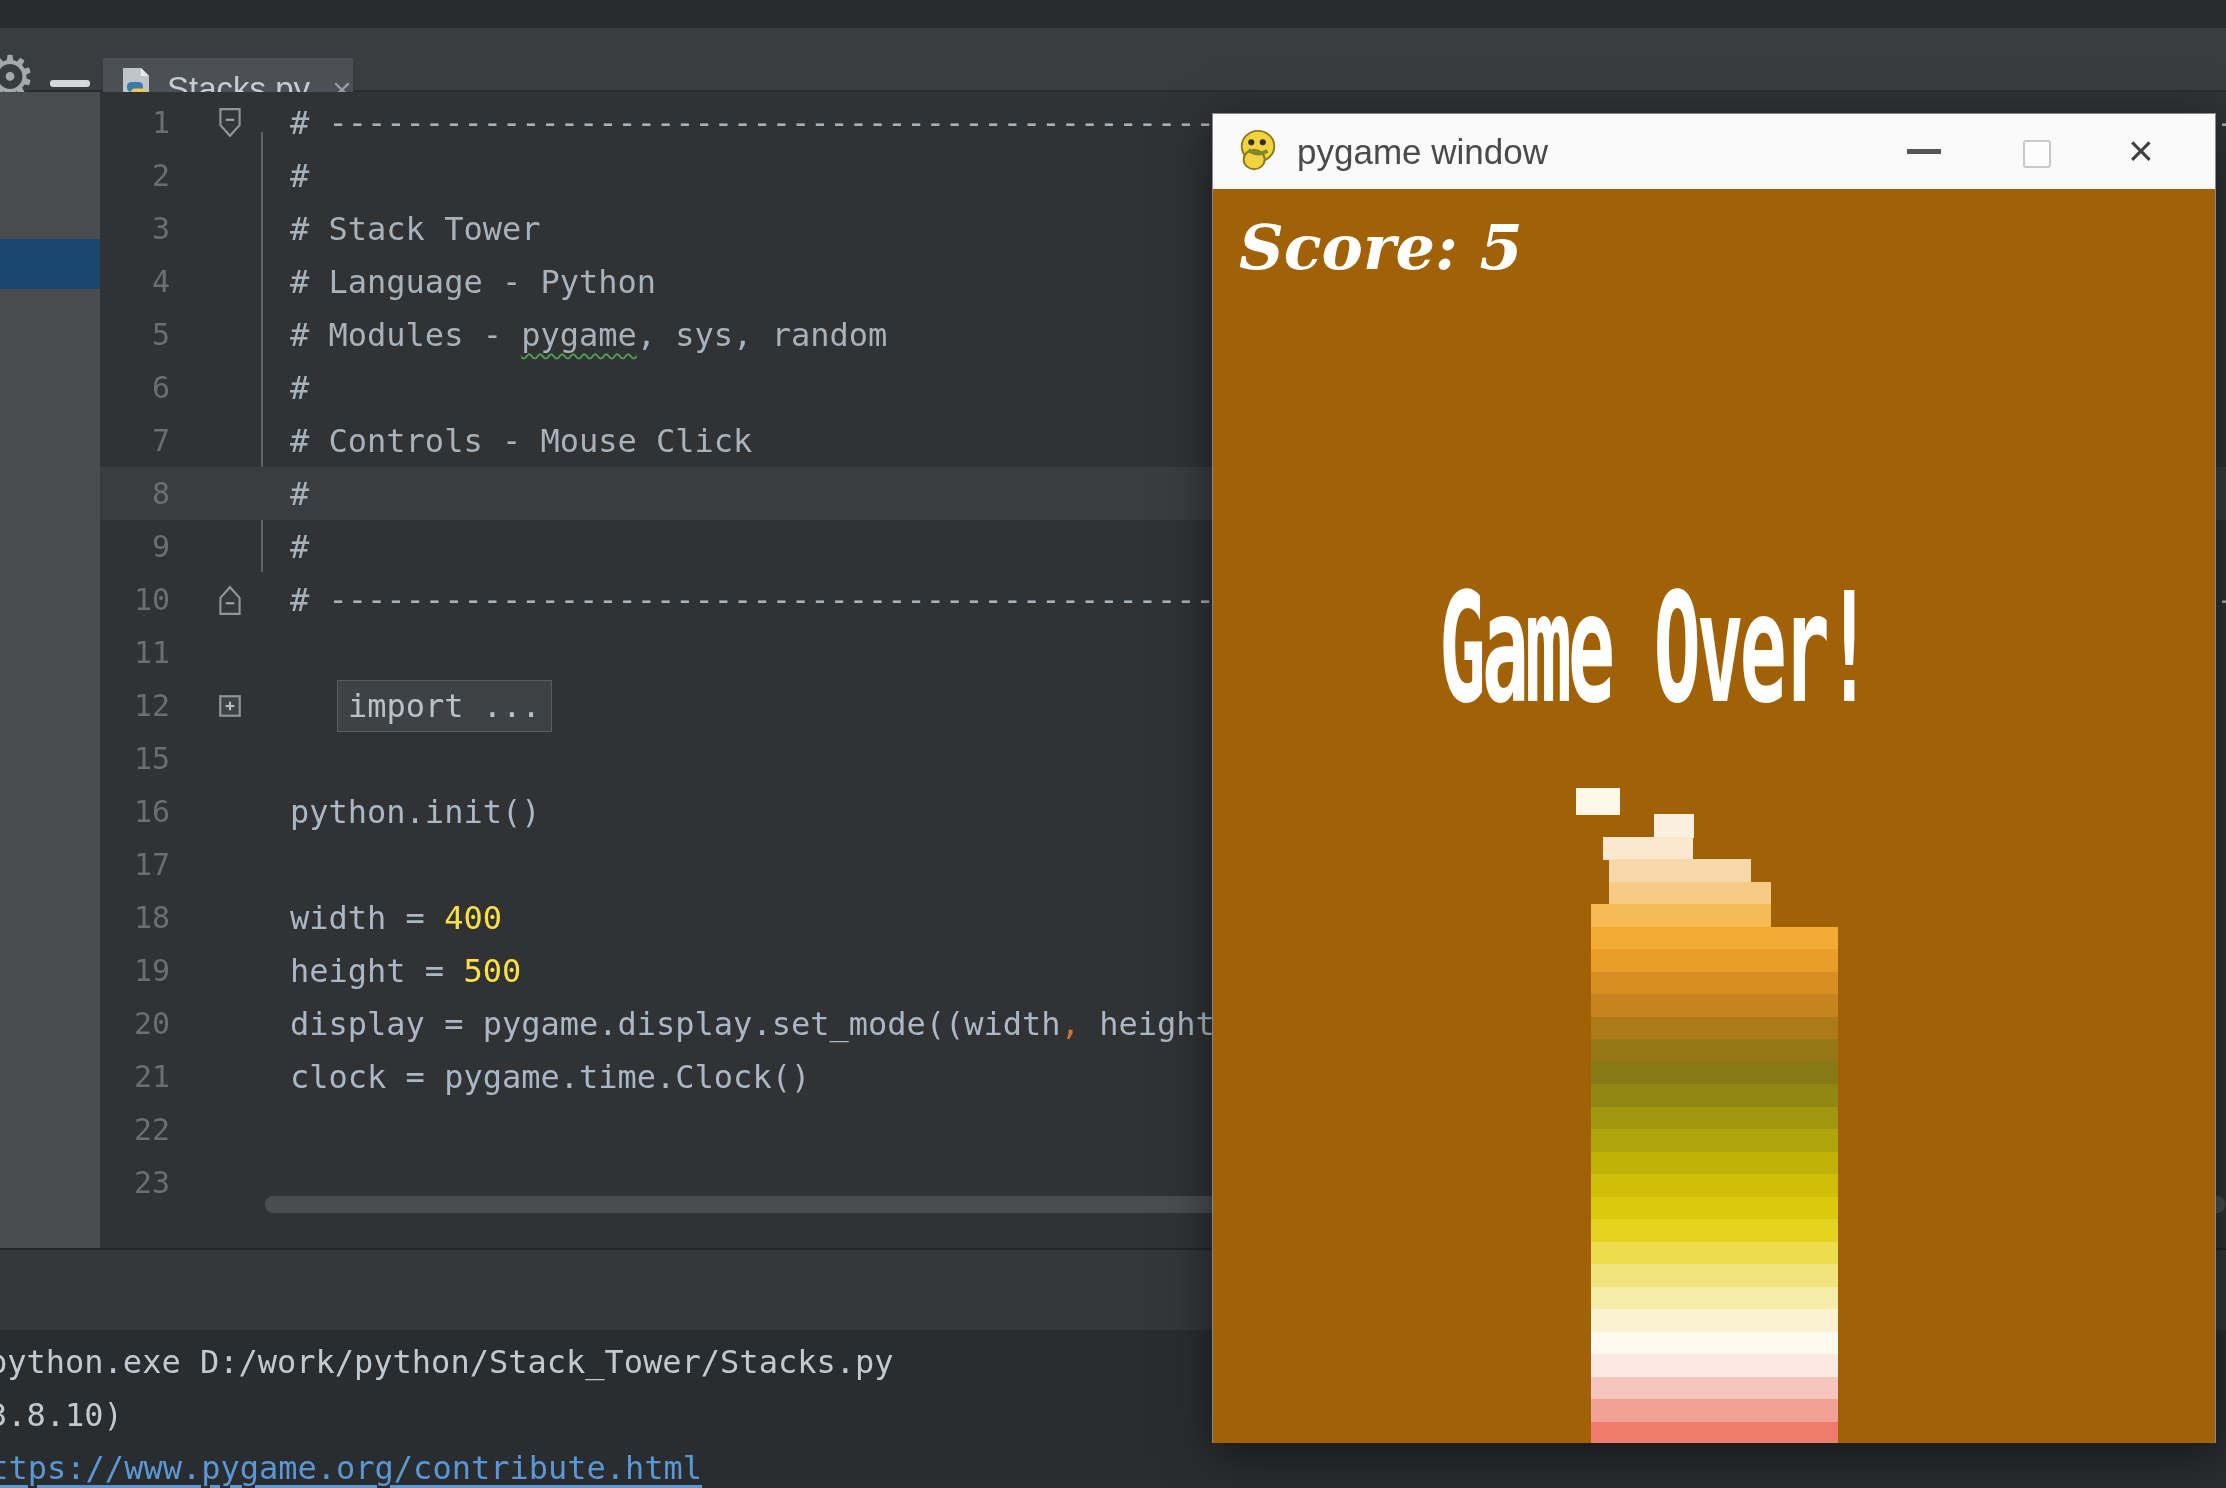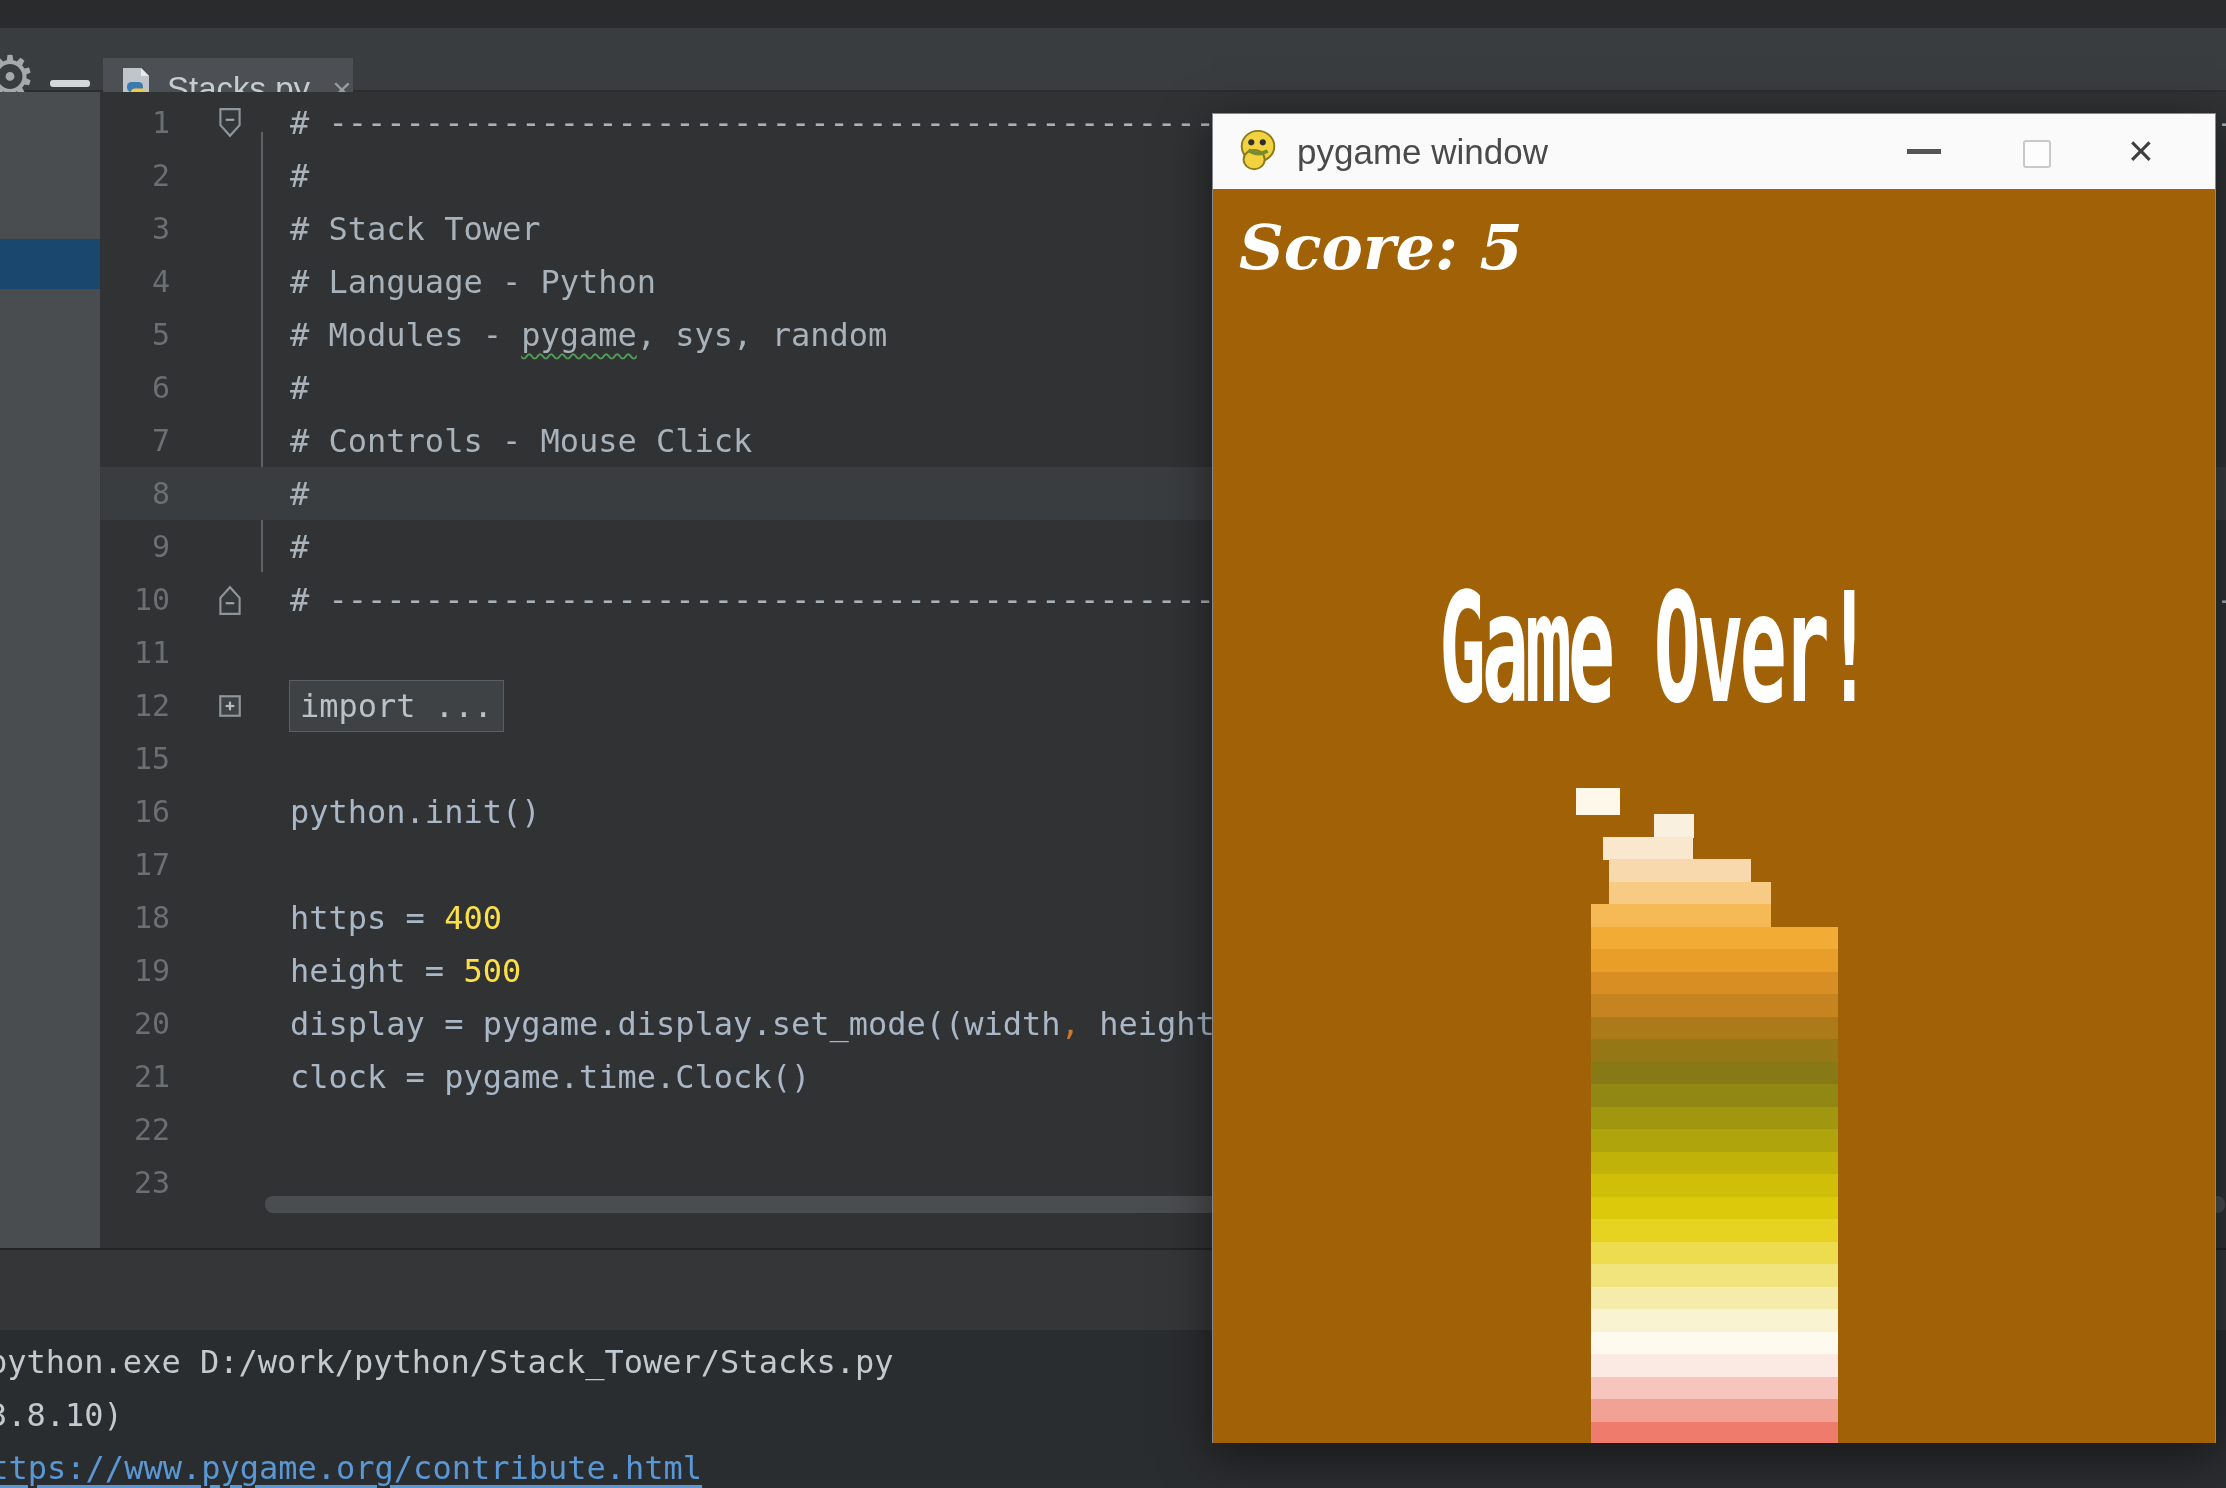--- a/index.html
+++ b/index.html
@@ -26,21 +26,21 @@
   .row{display:flex;height:53px;align-items:center;position:relative;}
   .row.hl{background:#3A3D3F;}
   .ln{width:70px;text-align:right;color:#6A6F72;font-family:"DejaVu Sans Mono",monospace;font-size:30px;flex:0 0 70px;}
   .fold{width:120px;flex:0 0 120px;display:flex;justify-content:center;align-items:center;}
   .codetext{font-family:"DejaVu Sans Mono",monospace;font-size:32px;white-space:pre;color:#A9B7C6;}
   .comment{color:#A8B2BA;}
   .code{color:#A9B7C6;}
   .num{color:#fde047;}
   .op{color:#CC7832;}
   .typo{text-decoration:underline wavy #4F9F55;text-underline-offset:7px;text-decoration-thickness:2px;}
-  .foldbox{background:#3E4245;outline:1px solid #5A5E60;padding:6px 10px;color:#B9C2C9;}
+  .foldbox{background:#3E4245;outline:1px solid #5A5E60;padding:6px 10px;color:#B9C2C9;margin-left:48px;}
   #fold-guide{left:161px;top:40px;width:2px;height:440px;background:#5E6264;}
   #h-scrollbar{left:165px;top:1104px;width:1960px;height:17px;background:#4A4D4F;border-radius:8px;}
 
   
   #console-band{left:0;top:1248px;width:2226px;height:82px;background:#343638;border-top:2px solid #222425;}
   #console{left:0;top:1330px;width:2226px;height:158px;background:#2A2D2F;}
   .con-line{font-family:"DejaVu Sans Mono",monospace;font-size:32px;color:#C2CAD0;height:53px;line-height:53px;white-space:pre;position:relative;}
   .con-link{color:#5A97D5;text-decoration:underline;text-underline-offset:6px;}
 
   
@@ -175,21 +175,21 @@
         <span class="codetext"><span class="code">python.init()</span></span>
       </div>
       <div class="row">
         <span class="ln">17</span>
         <span class="fold"></span>
         <span class="codetext"></span>
       </div>
       <div class="row">
         <span class="ln">18</span>
         <span class="fold"></span>
-        <span class="codetext"><span class="code">https = </span><span class="num">400</span></span>
+        <span class="codetext"><span class="code">width = </span><span class="num">400</span></span>
       </div>
       <div class="row">
         <span class="ln">19</span>
         <span class="fold"></span>
         <span class="codetext"><span class="code">height = </span><span class="num">500</span></span>
       </div>
       <div class="row">
         <span class="ln">20</span>
         <span class="fold"></span>
         <span class="codetext"><span class="code">display = pygame.display.set_mode((width</span><span class="op">,</span><span class="code"> height))</span></span>

